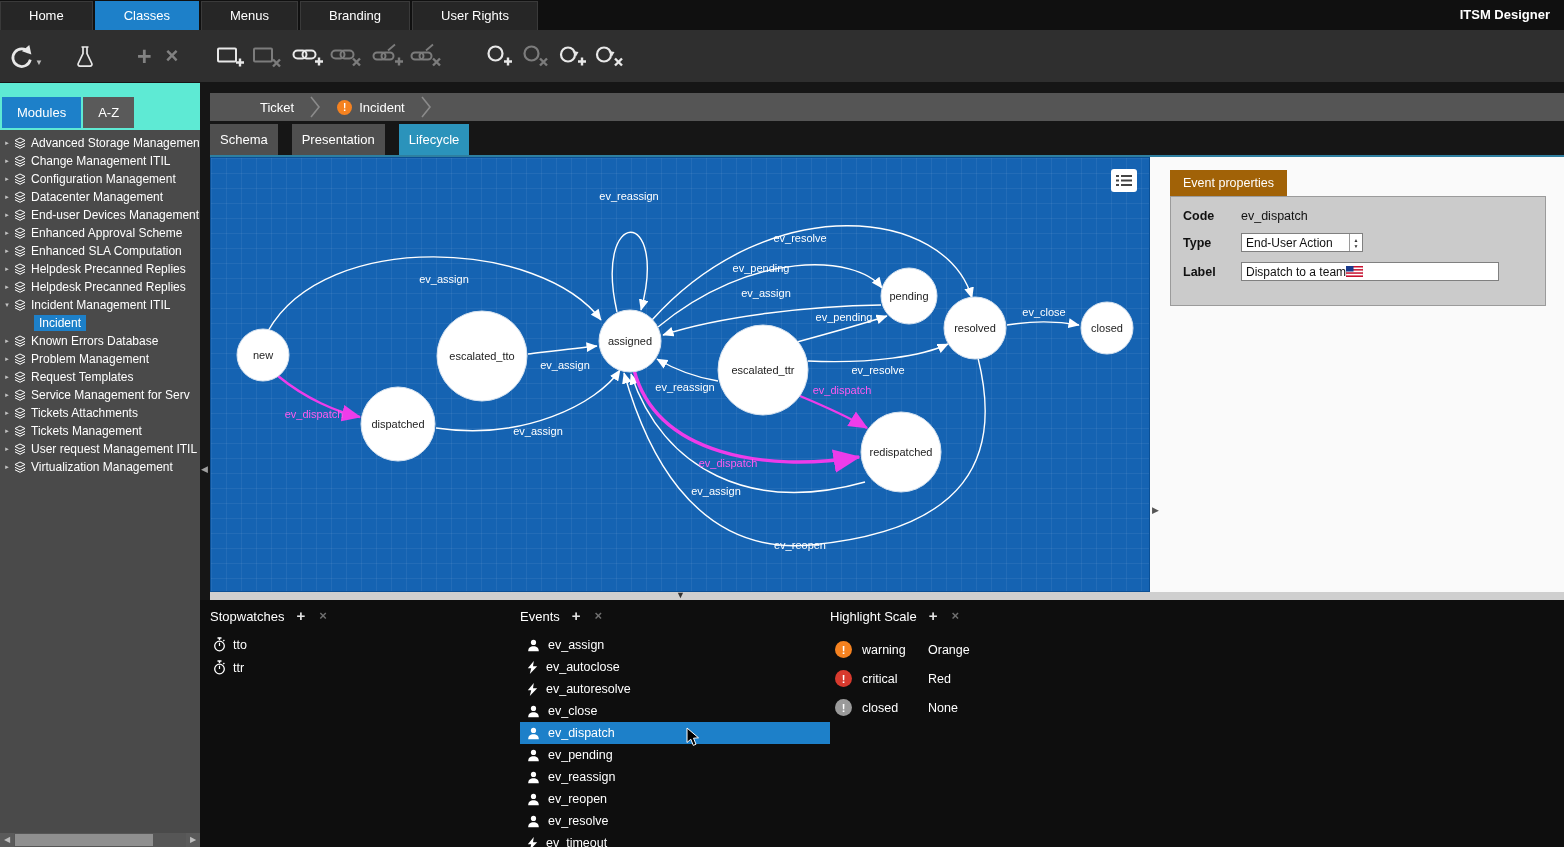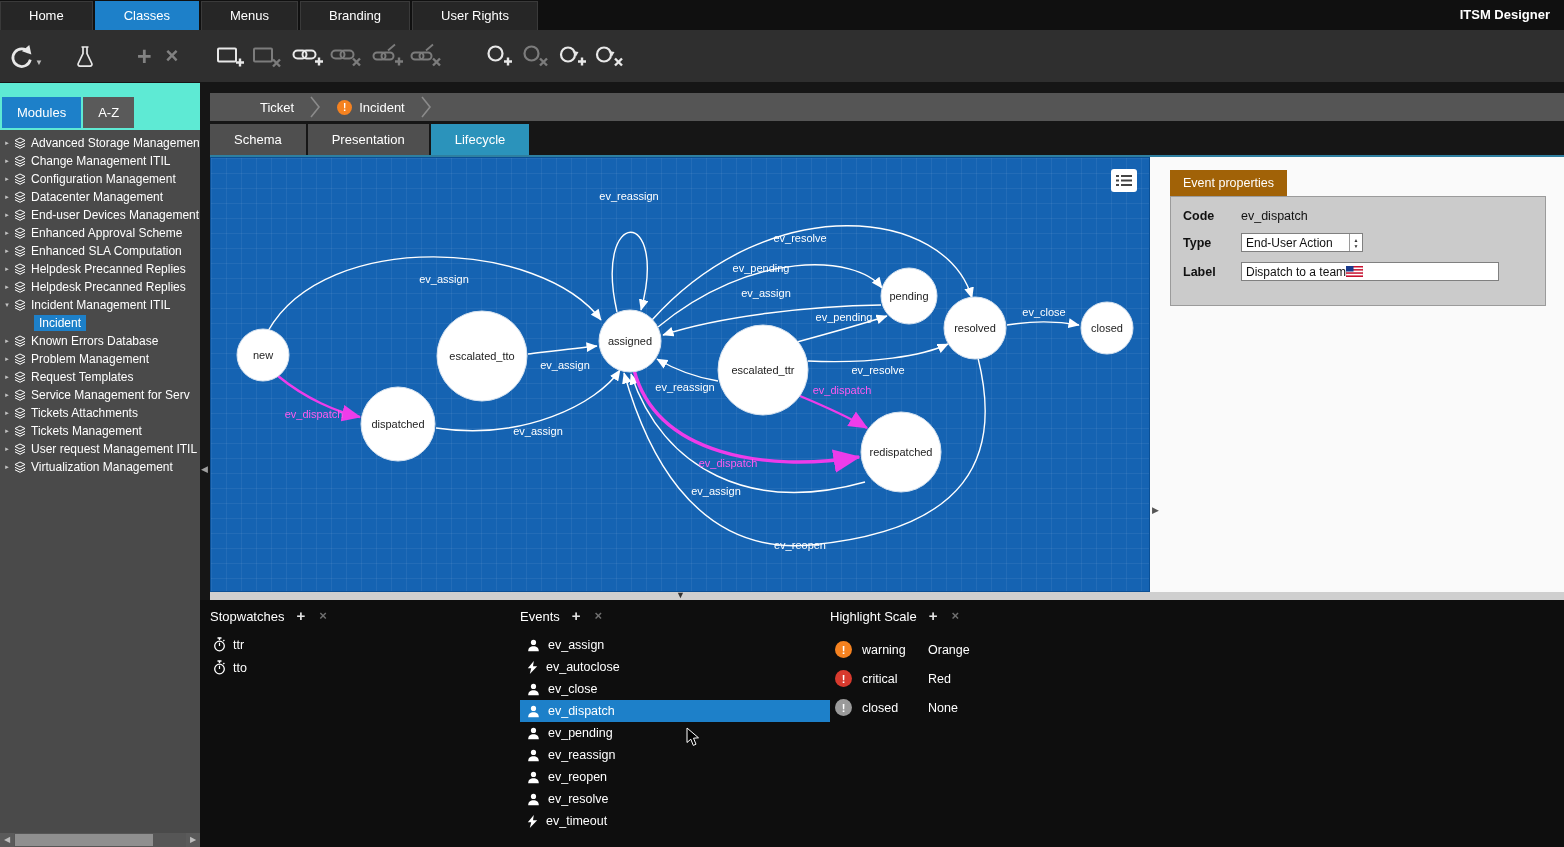--- a/index.html
+++ b/index.html
@@ -32,21 +32,21 @@
   .htrack{flex:1;height:14px;background:#565656;position:relative}
   .hthumb{position:absolute;left:1px;top:1px;width:138px;height:12px;background:#8f8f8f}
 
   
   .main{position:absolute;left:200px;top:83px;width:1364px;height:764px;background:#161616}
   .breadcrumb{position:absolute;left:10px;top:10px;right:0;height:28px;background:#555;display:flex;align-items:center;color:#fff;font-size:13px;padding-left:50px}
   .bc-item{margin-right:16px}
   .bc-chev{margin-right:16px}
   .bc-warn{width:15px;height:15px;border-radius:50%;background:#f58220;color:#fff;font-weight:bold;font-size:10px;display:flex;align-items:center;justify-content:center;margin-right:7px}
   .classtabs{position:absolute;left:10px;top:41px;display:flex}
-  .ctab{padding:0 24px;line-height:31px;background:#4f4f4f;color:#fff;font-size:13px;margin-right:2px}
+  .ctab{padding:0 10px;line-height:31px;background:#4f4f4f;color:#fff;font-size:13px;margin-right:14px}
   .ctab.active{background:#2b93bb}
   .tabline{position:absolute;left:10px;top:72px;right:0;height:2px;background:#2e7fa0}
 
   .canvas{position:absolute;left:10px;top:74px;width:940px;height:435px;background:#1563b2;border:1px solid #0a4f95;
     background-image:linear-gradient(rgba(255,255,255,0.06) 1px,transparent 1px),linear-gradient(90deg,rgba(255,255,255,0.06) 1px,transparent 1px);
     background-size:15px 15px}
   .canvasmenu{position:absolute;right:12px;top:11px;width:26px;height:23px;background:#fff;border-radius:3px;display:flex;align-items:center;justify-content:center}
   svg text{font-family:"Liberation Sans",sans-serif}
   .stlabel{font-size:11px;fill:#222;text-anchor:middle}
   .edgelabel{font-size:11px;fill:#fff;text-anchor:middle}
@@ -542,29 +542,29 @@
           <span class="p-add">+</span>
           <span class="p-del">×</span>
         </div>
         <div class="sw-list">
           <div class="sw-item">
               <svg width="13" height="15" viewBox="0 0 13 15">
                 <path d="M4.5 1 h4 M6.5 1 v2" stroke="#fff" stroke-width="1.4" fill="none"></path>
                 <circle cx="6.5" cy="9" r="4.8" fill="none" stroke="#fff" stroke-width="1.3"></circle>
                 <path d="M6.5 9 V5.8 M10.2 4.2 l1.2 -1.2" stroke="#fff" stroke-width="1.2" fill="none"></path>
               </svg>
-              <span>ttr</span>
+              <span>tto</span>
             </div>
           <div class="sw-item">
               <svg width="13" height="15" viewBox="0 0 13 15">
                 <path d="M4.5 1 h4 M6.5 1 v2" stroke="#fff" stroke-width="1.4" fill="none"></path>
                 <circle cx="6.5" cy="9" r="4.8" fill="none" stroke="#fff" stroke-width="1.3"></circle>
                 <path d="M6.5 9 V5.8 M10.2 4.2 l1.2 -1.2" stroke="#fff" stroke-width="1.2" fill="none"></path>
               </svg>
-              <span>tto</span>
+              <span>ttr</span>
             </div>
         </div>
       </div>
 
       <div class="ev-panel">
         <div class="panel-title">
           <span>Events</span>
           <span class="p-add">+</span>
           <span class="p-del">×</span>
         </div>
@@ -574,20 +574,26 @@
                 <circle cx="6.5" cy="3.4" r="2.6" fill="#fff"></circle>
                 <path d="M1.2 12.2 C1.2 8.6 3.4 7.2 6.5 7.2 C9.6 7.2 11.8 8.6 11.8 12.2 Z" fill="#fff"></path>
               </svg>
               <span>ev_assign</span>
             </div>
           <div class="ev-row">
               <svg width="11" height="13" viewBox="0 0 11 13">
                 <path d="M6.8 0 L0.8 7.2 H4.2 L2.8 13 L10.2 5.2 H6 Z" fill="#fff"></path>
               </svg>
               <span>ev_autoclose</span>
+            </div>
+          <div class="ev-row">
+              <svg width="11" height="13" viewBox="0 0 11 13">
+                <path d="M6.8 0 L0.8 7.2 H4.2 L2.8 13 L10.2 5.2 H6 Z" fill="#fff"></path>
+              </svg>
+              <span>ev_autoresolve</span>
             </div>
           <div class="ev-row">
               <svg width="13" height="13" viewBox="0 0 13 13">
                 <circle cx="6.5" cy="3.4" r="2.6" fill="#fff"></circle>
                 <path d="M1.2 12.2 C1.2 8.6 3.4 7.2 6.5 7.2 C9.6 7.2 11.8 8.6 11.8 12.2 Z" fill="#fff"></path>
               </svg>
               <span>ev_close</span>
             </div>
           <div class="ev-row sel">
               <svg width="13" height="13" viewBox="0 0 13 13">

